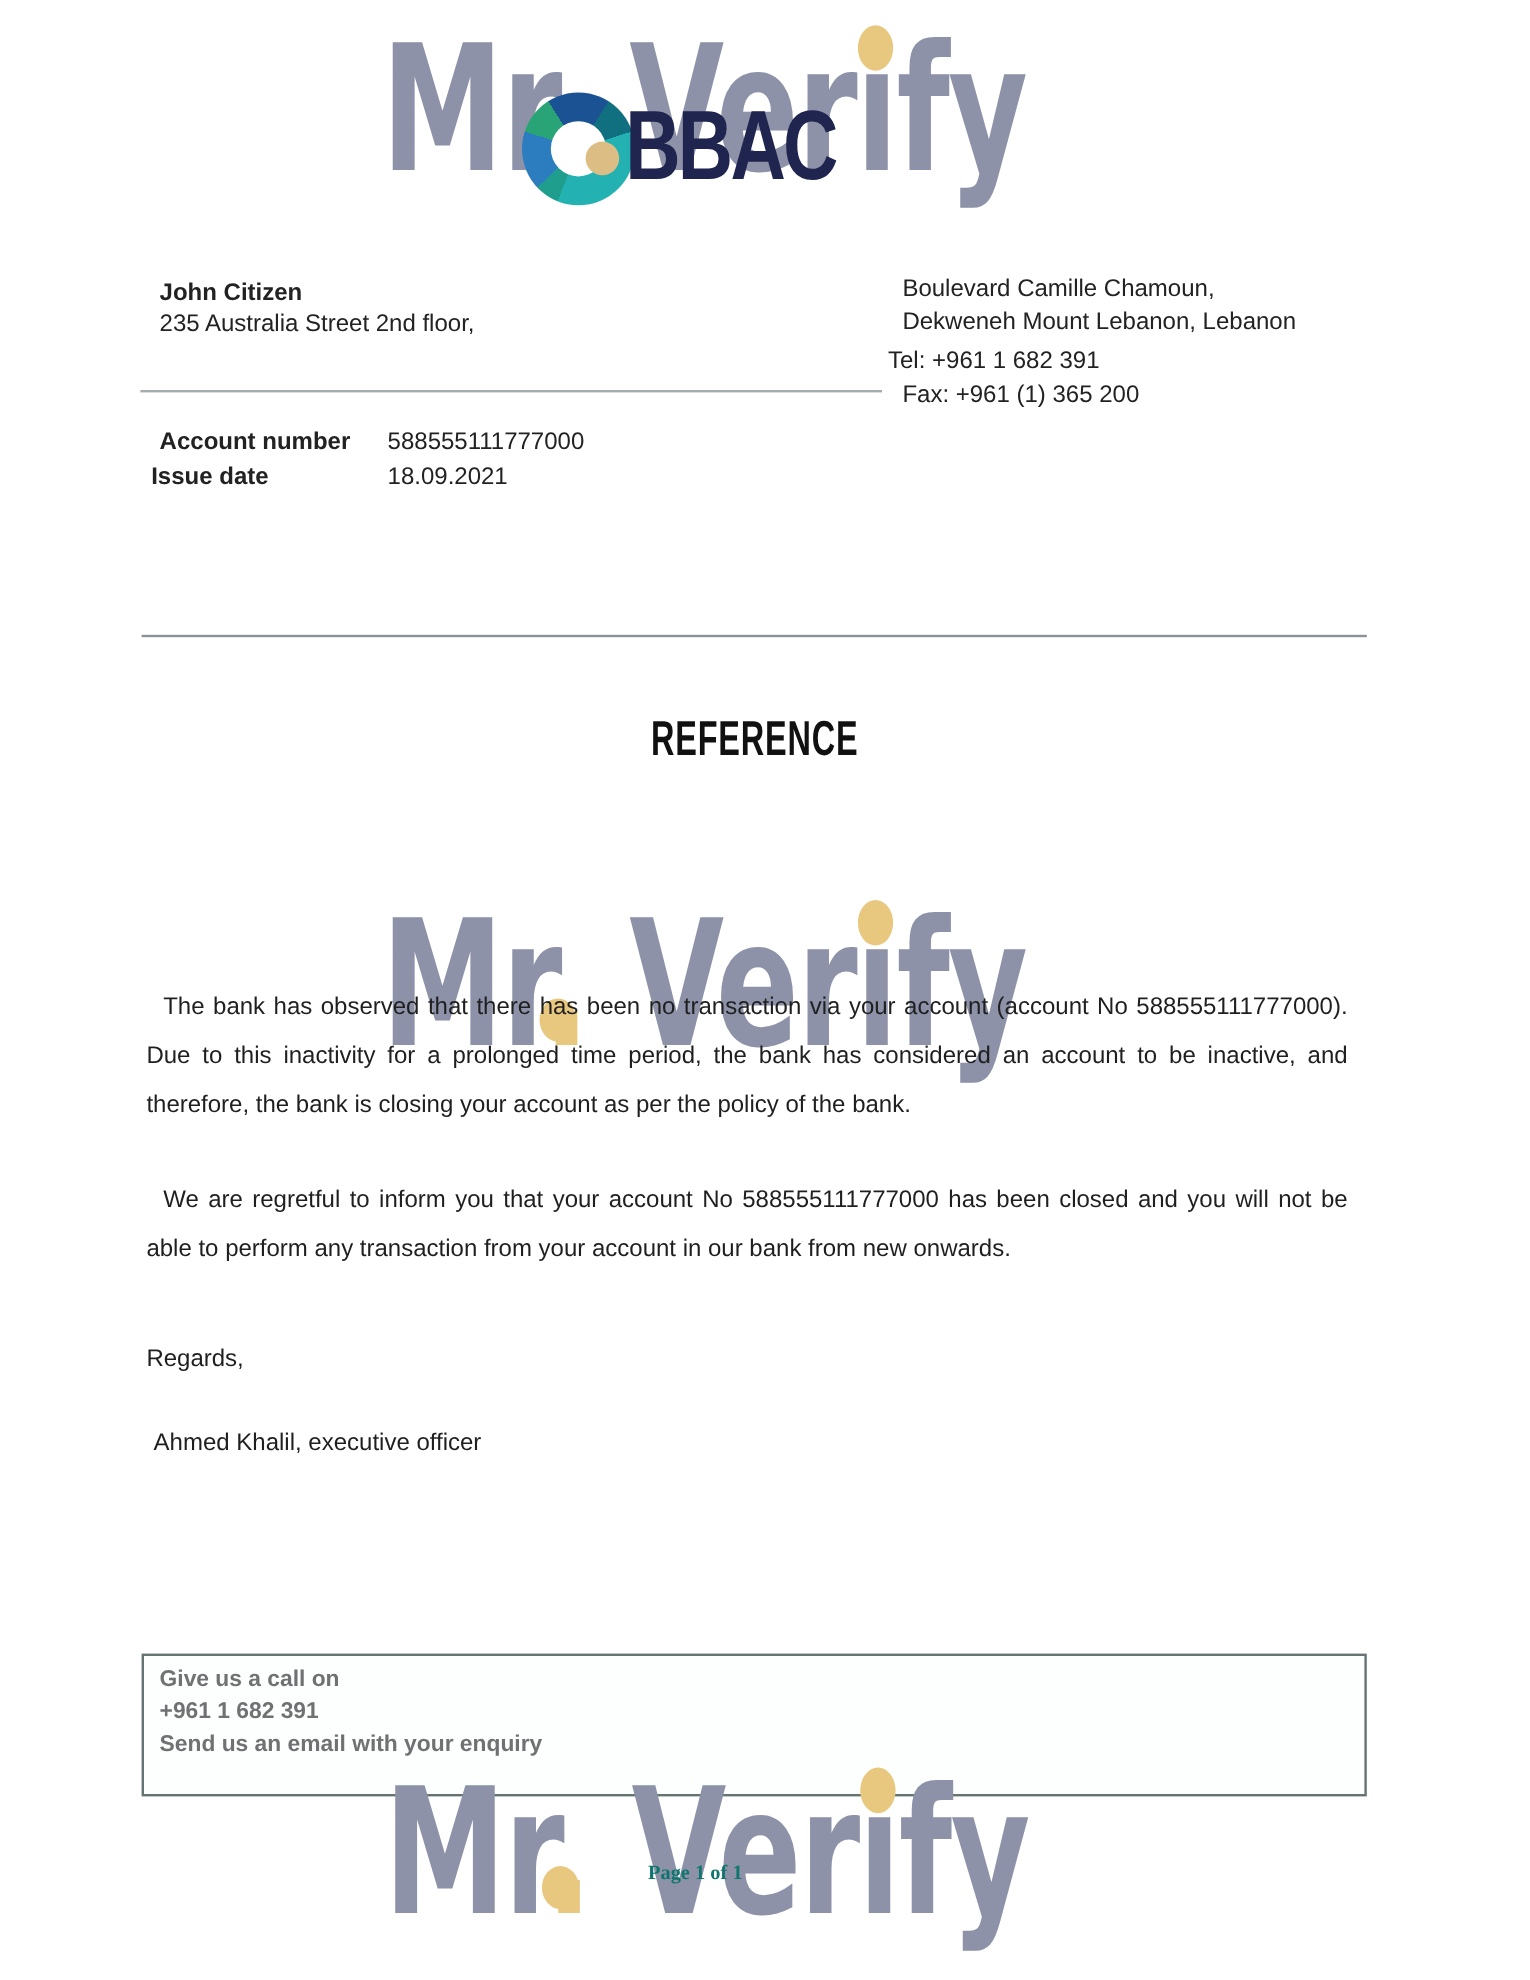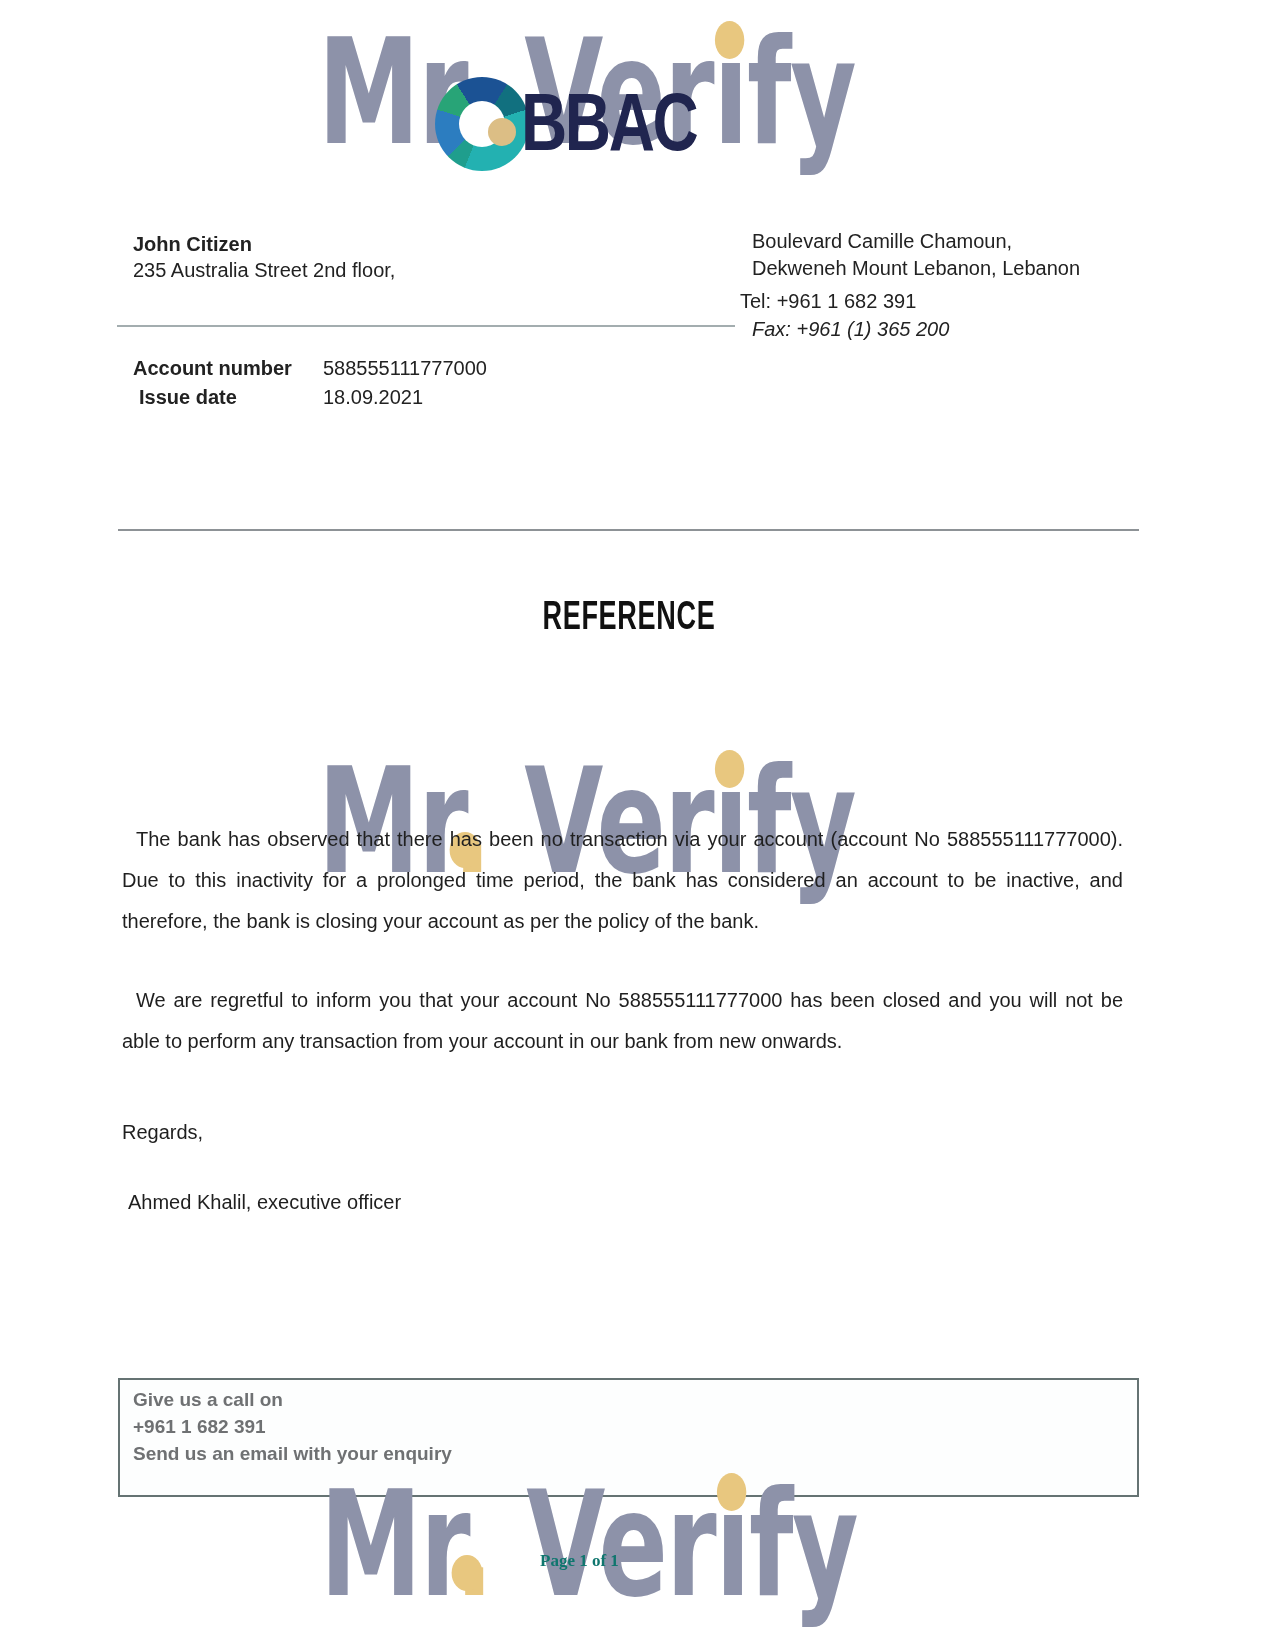--- a/index.html
+++ b/index.html
@@ -115,25 +115,25 @@
   <div class="logo-gold"></div>
   <div class="brand">BBAC</div>
 
   <div class="abs t20 bold" style="left:133px;top:231px;">John Citizen</div>
   <div class="abs t20" style="left:133px;top:257px;">235 Australia Street 2nd floor,</div>
   <div class="hdr-underline"></div>
 
   <div class="abs t20" style="left:752px;top:228px;">Boulevard Camille Chamoun,</div>
   <div class="abs t20" style="left:752px;top:255px;">Dekweneh Mount Lebanon, Lebanon</div>
   <div class="abs t20" style="left:740px;top:288px;">Tel: +961 1 682 391</div>
-  <div class="abs t20" style="left:752px;top:316px;font-style:italic;">Fax: +961 (1) 365 200</div>
+  <div class="abs t20" style="left:752px;top:316px;">Fax: +961 (1) 365 200</div>
 
   <div class="abs t20 bold" style="left:133px;top:355px;">Account number</div>
   <div class="abs t20" style="left:323px;top:355px;">588555111777000</div>
-  <div class="abs t20 bold" style="left:139px;top:384px;text-align:right;">Issue date</div>
+  <div class="abs t20 bold" style="left:126px;top:384px;text-align:right;">Issue date</div>
   <div class="abs t20" style="left:323px;top:384px;">18.09.2021</div>
 
   <div class="divider"></div>
 
   <div class="heading-wrap">
     <span class="heading">REFERENCE</span>
   </div>
 
   <div class="abs bodytext para p1">The bank has observed that there has been no transaction via your account (account No 588555111777000). Due to this inactivity for a prolonged time period, the bank has considered an account to be inactive, and therefore, the bank is closing your account as per the policy of the bank.</div>
   <div class="abs bodytext para p2">We are regretful to inform you that your account No 588555111777000 has been closed and you will not be able to perform any transaction from your account in our bank from new onwards.</div>

